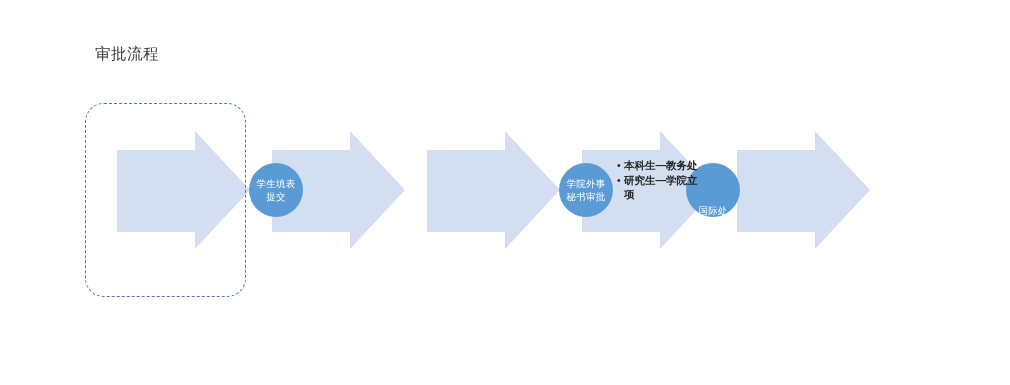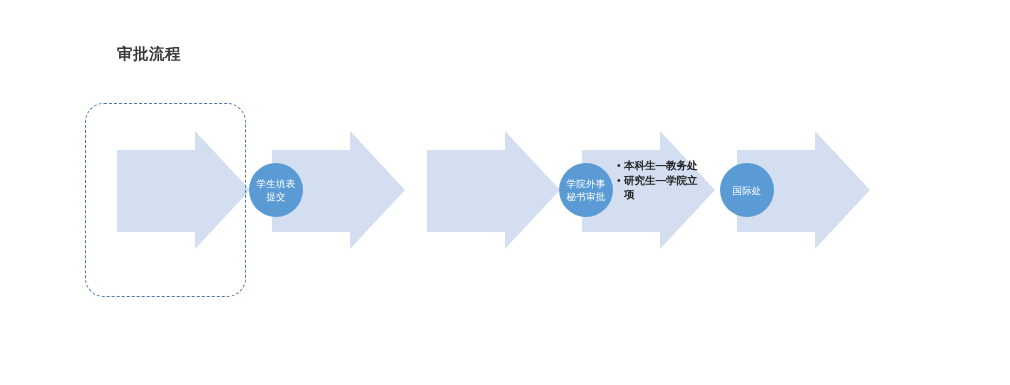--- a/index.html
+++ b/index.html
@@ -20,25 +20,24 @@
     height: 385px;
     background: #ffffff;
   }
 
   
   .slide-title {
     position: absolute;
     left: 95px;
     top: 44px;
     font-size: 15.5px;
-    font-weight: bold;
+    font-weight: normal;
     color: #3b3b3b;
     letter-spacing: 0.5px;
     white-space: nowrap;
-    margin-left: 22px;
   }
 
   
   .highlight-box {
     position: absolute;
     left: 85px;
     top: 103px;
     width: 161px;
     height: 194px;
     border: 1.5px dashed #4A77AE;
@@ -144,21 +143,21 @@
 
   <div class="step-node" style="left:249px; top:163px;">
     <span class="step-label">学生填表提交</span>
   </div>
 
 
   <div class="step-node" style="left:559px; top:163px;">
     <span class="step-label">学院外事秘书审批</span>
   </div>
 
-  <div class="step-node" style="left:720px; top:163px;">
+  <div class="step-node" style="left:686px; top:163px;align-items:flex-end;">
     <span class="step-label">国际处</span>
   </div>
 
   <ul class="annotation-list">
     <li class="annotation-item">
       <span class="bullet-dot">•</span>
       <span class="annotation-text">本科生—教务处</span>
     </li>
     <li class="annotation-item">
       <span class="bullet-dot">•</span>

